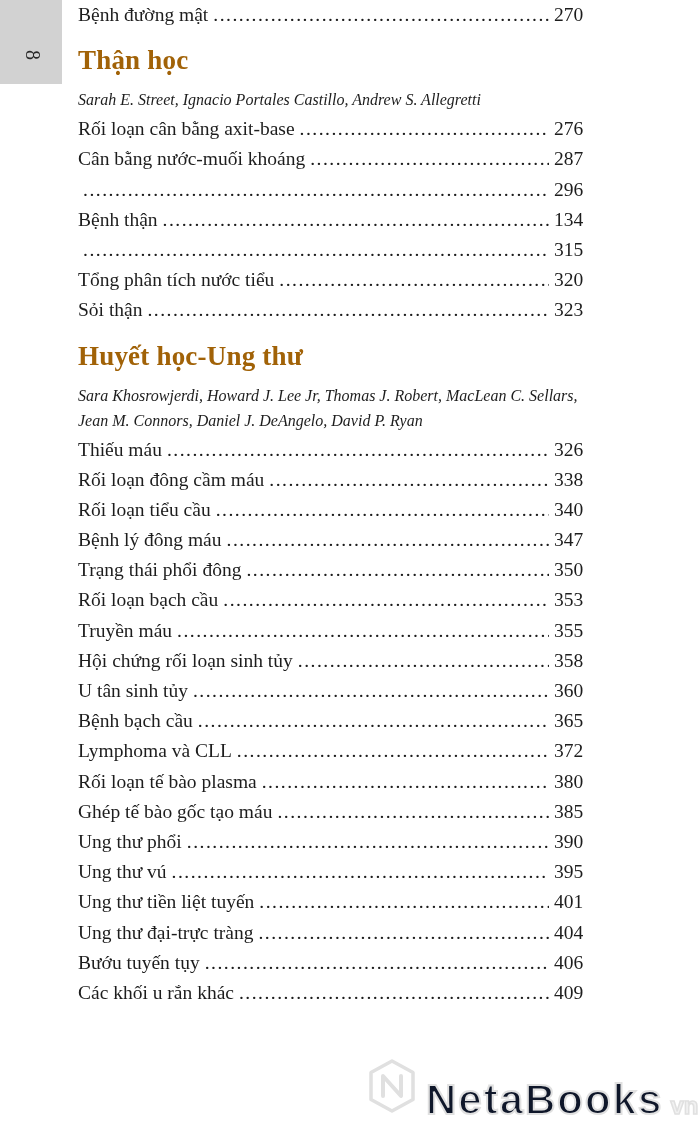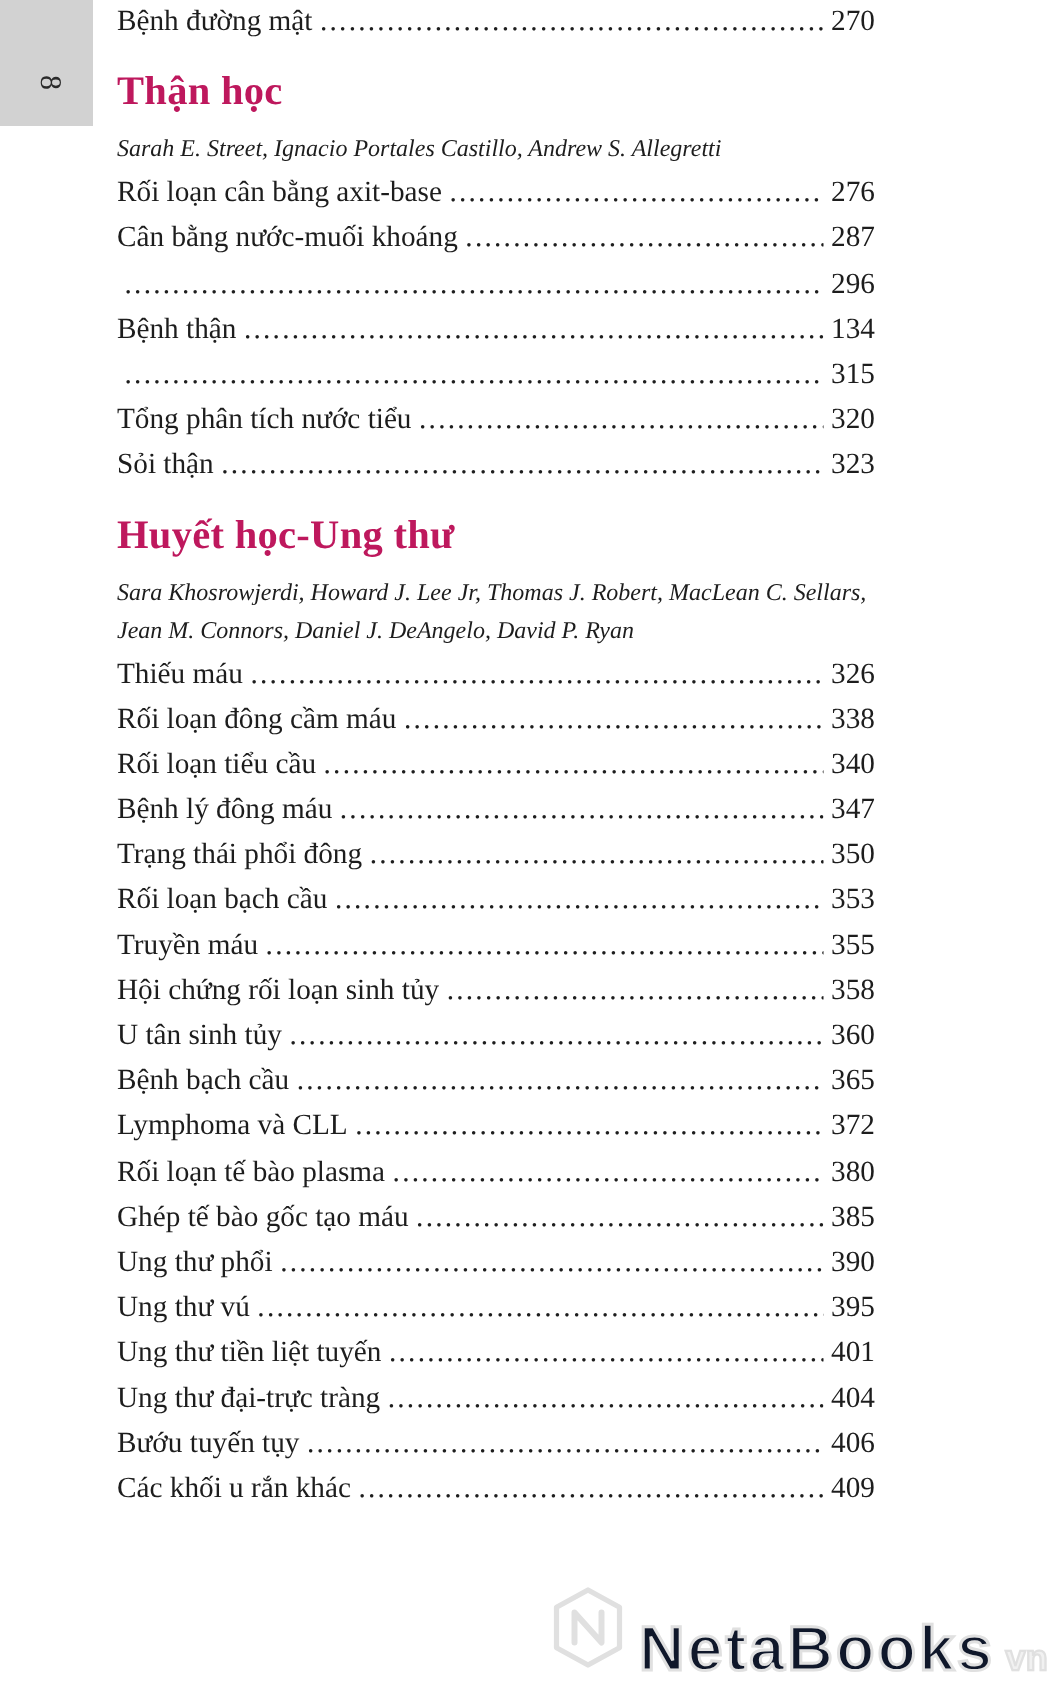--- a/index.html
+++ b/index.html
@@ -18,21 +18,21 @@
   .toc-row{display:flex;align-items:baseline;height:30.2px;line-height:30.2px;font-size:19.5px;}
   .toc-title{white-space:nowrap;}
   .dots{
     flex:1;overflow:hidden;white-space:nowrap;margin:0 5px;letter-spacing:1.5px;color:#1d1d1d;
   }
   .dots::after{
     content:"........................................................................................................................................................................";
   }
   .toc-page{min-width:36px;text-align:left;white-space:nowrap;}
   .section-heading{
-    font-size:27px;font-weight:bold;color:#be185d;line-height:30px;
+    font-size:27px;font-weight:bold;color:#a16207;line-height:30px;
     margin-top:15px;margin-bottom:3px;letter-spacing:0.2px;
   }
   .section-authors{
     font-style:italic;font-size:16px;line-height:25px;color:#1d1d1d;margin-bottom:2px;margin-top:12px;
   }
   
   .watermark{position:absolute;left:368px;top:1050px;display:flex;align-items:center;}
   .wm-logo{display:block;}
   .wm-text{display:flex;align-items:baseline;margin-left:10px;}
   .wm-brand{

